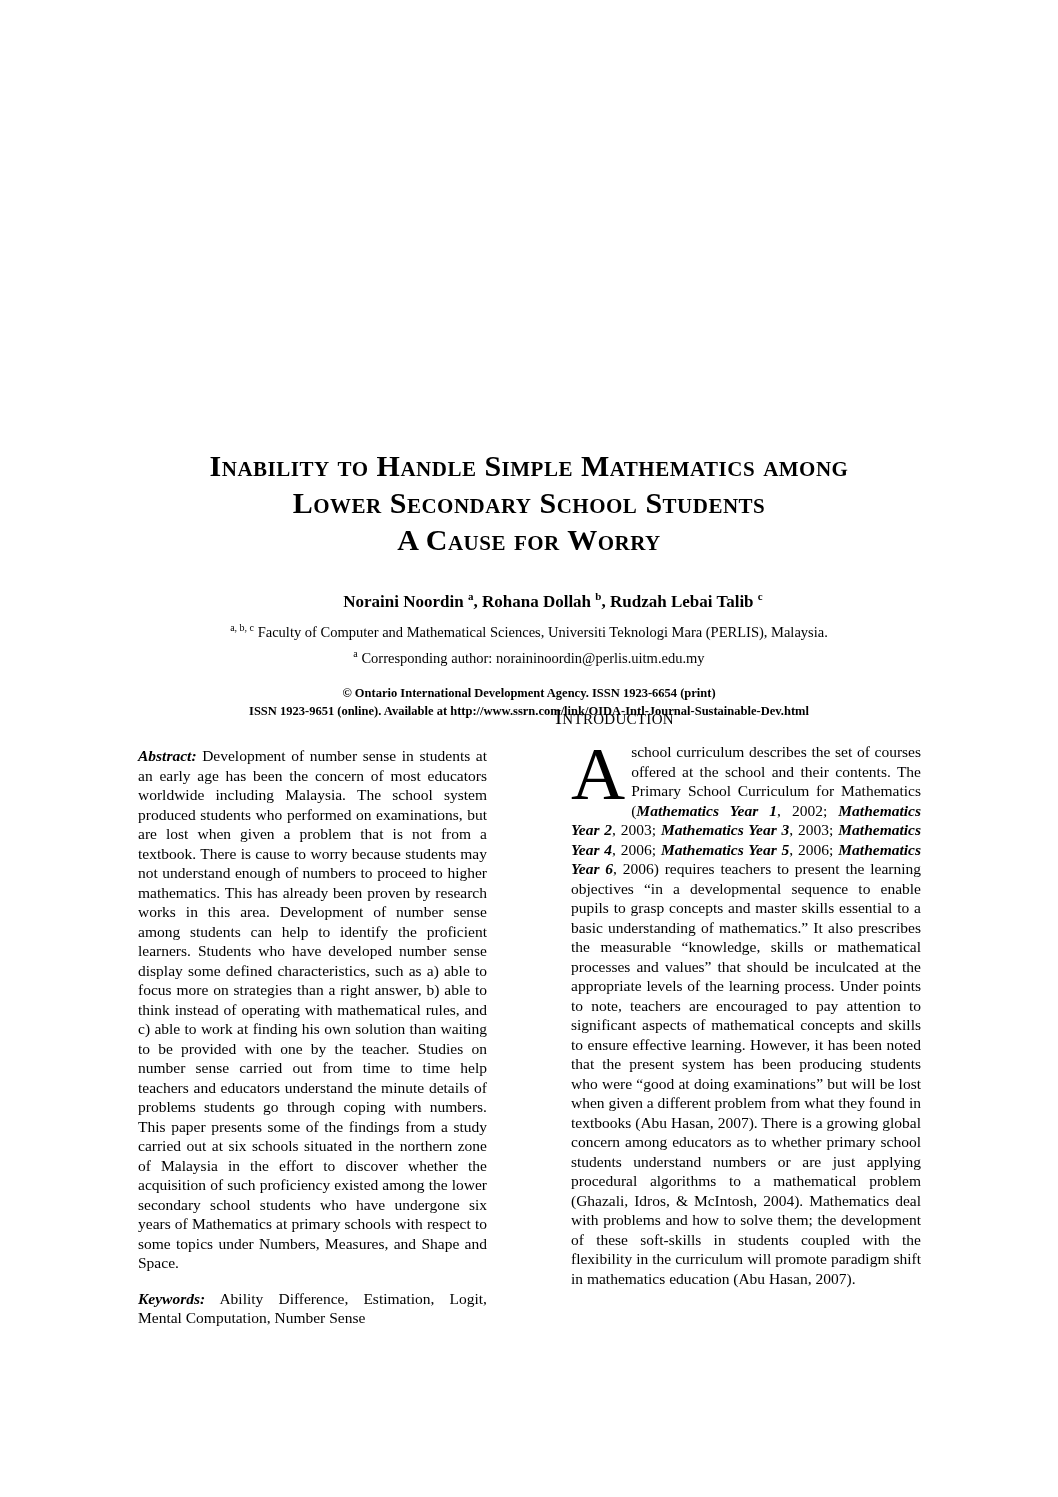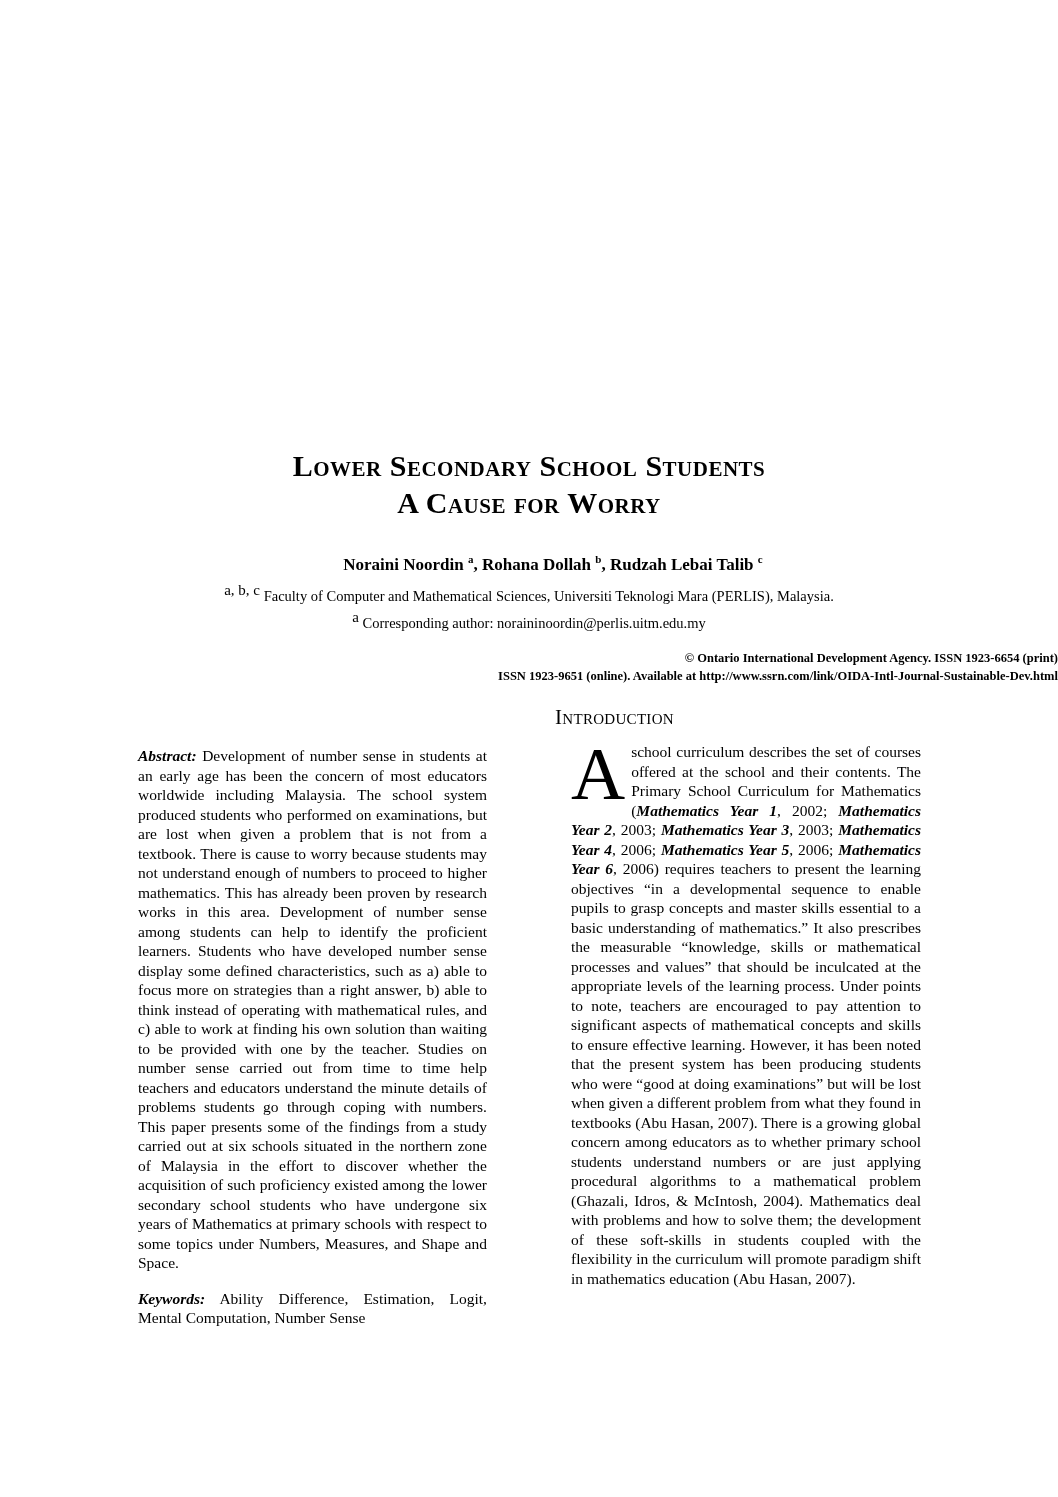--- a/index.html
+++ b/index.html
@@ -35,27 +35,26 @@
     font-weight: bold;
     padding-left: 48px;
   }
   .authors-line sup { font-size: 11px; }
   .affil-line {
     margin: 5px 0 0 0;
     font-size: 14.5px;
     line-height: 19px;
   }
   .affil-line.second { margin-top: 3px; }
-  .affil-line sup { font-size: 15px; }
+  .affil-line sup { font-size: 10px; }
   .copyright-line {
     margin: 0;
     font-size: 12.5px;
     line-height: 18px;
     font-weight: bold;
-    text-align: right;
   }
   .copyright-line.first { margin-top: 16px; }
   .col {
     position: absolute;
     text-align: justify;
     font-size: 15.5px;
     line-height: 19.5px;
   }
   .col-left  { left: 122px; top: 730px; width: 381px; }
   .col-right { left: 555px; top: 709px; width: 382px; }
@@ -78,20 +77,21 @@
     margin: 3px 6px 0 0;
   }
 </style>
 </head>
 <body>
 
 <div class="page">
 
   <header class="title-block">
     <h1 class="paper-title">
+      <span class="title-line">Inability to Handle Simple Mathematics among</span>
       <span class="title-line">Lower Secondary School Students</span>
       <span class="title-line">A Cause for Worry</span>
     </h1>
     <p class="authors-line"><span>Noraini Noordin </span><sup>a</sup><span>, Rohana Dollah </span><sup>b</sup><span>, Rudzah Lebai Talib </span><sup>c</sup></p>
     <p class="affil-line"><sup>a, b, c</sup><span> Faculty of Computer and Mathematical Sciences, Universiti Teknologi Mara (PERLIS), Malaysia.</span></p>
     <p class="affil-line second"><sup>a</sup><span> Corresponding author: noraininoordin@perlis.uitm.edu.my</span></p>
     <p class="copyright-line first">© Ontario International Development Agency. ISSN 1923-6654 (print)</p>
     <p class="copyright-line">ISSN 1923-9651 (online). Available at http://www.ssrn.com/link/OIDA-Intl-Journal-Sustainable-Dev.html</p>
   </header>
 

